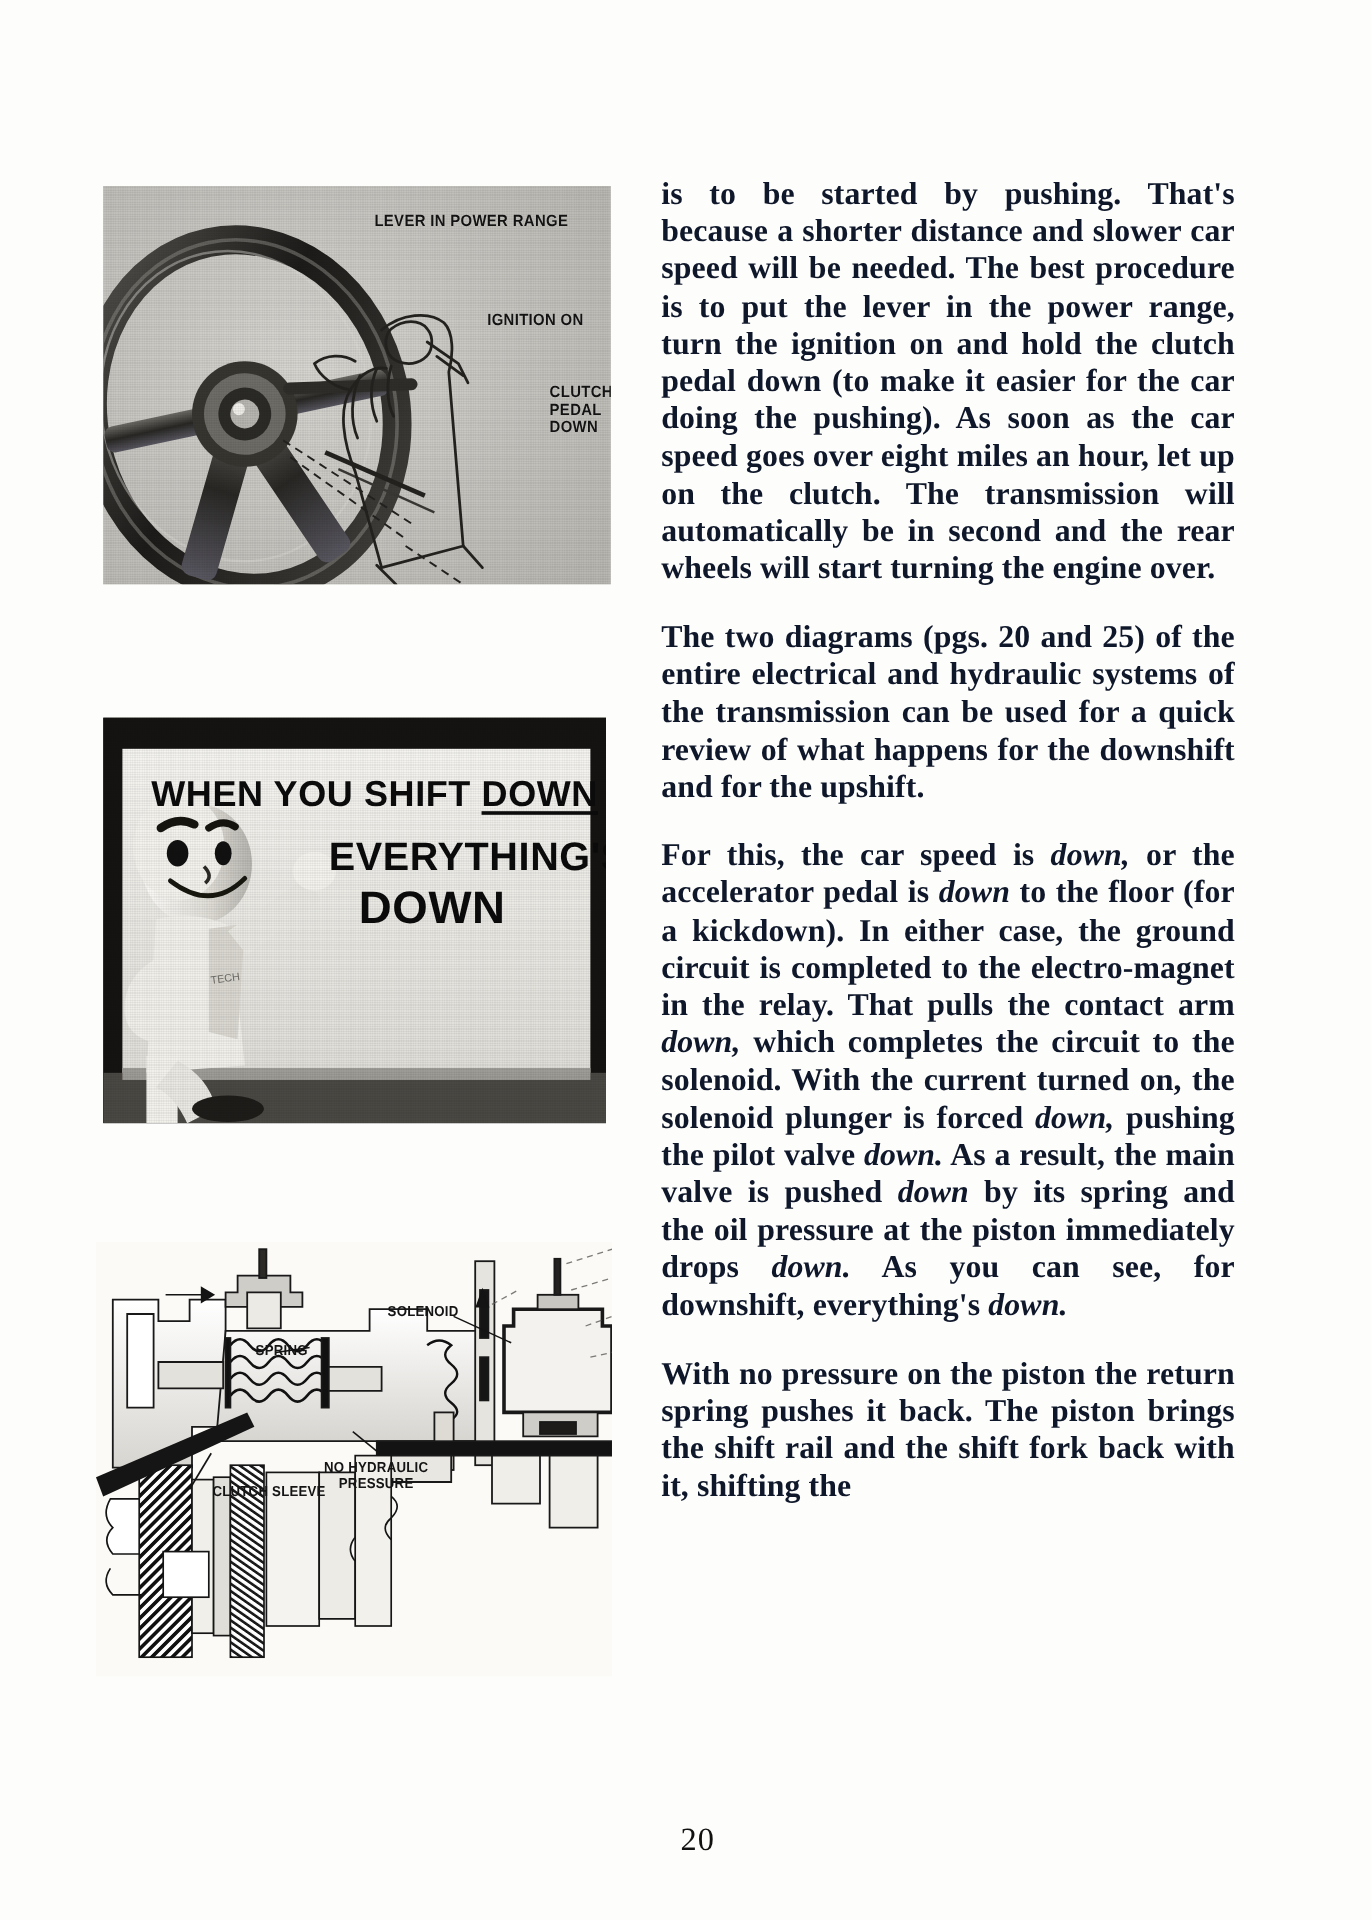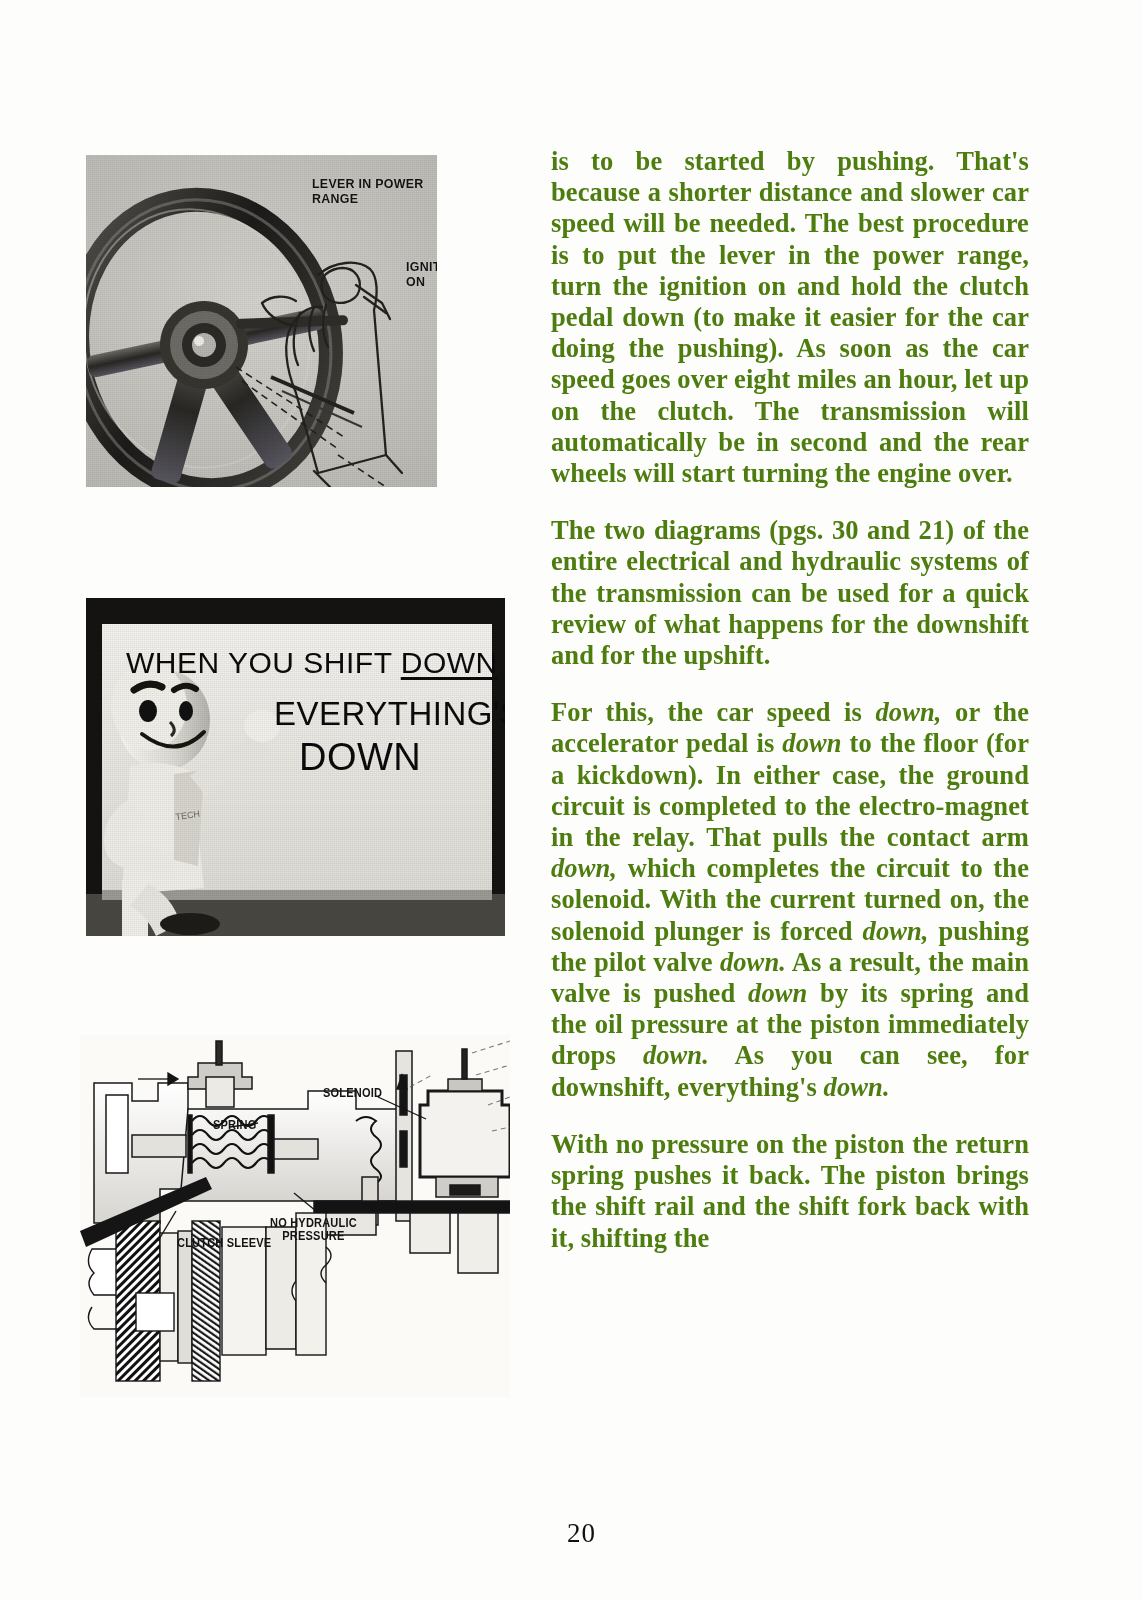--- a/index.html
+++ b/index.html
@@ -27,21 +27,21 @@
     left: 551px;
     top: 146px;
     width: 478px;
   }
   .body-par {
     font-family: "Liberation Serif", serif;
     font-size: 26.5px;
     line-height: 31.2px;
     text-align: justify;
     text-justify: inter-word;
-    color: #4d7c0f;
+    color: #0f172a;
     margin: 0 0 0 0;
     font-weight: 600;
     letter-spacing: 0.1px;
     -webkit-font-smoothing: none;
   }
   .body-par + .body-par { margin-top: 26px; }
   .body-par i, .body-par em {
     font-style: italic;
     font-weight: 700;
   }
@@ -71,21 +71,21 @@
     letter-spacing: 1px;
     padding-left: 20px;
   }
 
   
   .fig {
     position: absolute;
     overflow: hidden;
   }
   #fig-steering {
-    left: 86px; top: 155px; width: 351px; height: 332px;
+    left: 86px; top: 155px; width: 423px; height: 332px;
     background: #c9c7c2;
   }
   #fig-sign {
     left: 86px; top: 598px; width: 419px; height: 338px;
     background: #1a1a1a;
   }
   #fig-cutaway {
     left: 80px; top: 1035px; width: 430px; height: 362px;
     background: #fbfaf7;
   }
@@ -130,21 +130,21 @@
     transform-origin: left center;
   }
   #lbl-solenoid { left: 243px; top: 52px; }
   #lbl-spring  { left: 133px; top: 84px; }
   #lbl-nohyd   { left: 190px; top: 182px; text-align: center; }
   #lbl-sleeve  { left: 97px;  top: 202px; }
 
   .sign-text {
     position: absolute;
     font-family: "Liberation Sans", sans-serif;
-    font-weight: 400;
+    font-weight: 700;
     color: #0b0b0b;
     letter-spacing: 0.5px;
   }
   #sign-l1 { left: 40px; top: 48px; font-size: 30px; }
   #sign-l2 { left: 188px; top: 97px; font-size: 33px; }
   #sign-l3 { left: 213px; top: 138px; font-size: 38px; }
   .underline-word { text-decoration: underline; text-underline-offset: 4px; text-decoration-thickness: 3px; }
 </style>
 </head>
 <body>
@@ -386,21 +386,21 @@
       <div>PRESSURE</div>
     </div>
     <div class="diagram-label" id="lbl-sleeve">CLUTCH SLEEVE</div>
   </div>
 
   <div class="text-col">
 
     <p class="body-par">is to be started by pushing. That's because a shorter distance and slower car speed will be needed. The best procedure is to put the lever in the power range, turn the ignition on and hold the clutch pedal down (to make it easier for the car doing the pushing). As soon as the car speed goes over eight miles an hour, let up on the clutch. The transmission will automatically be in second and the rear wheels will start turning the engine over.</p>
 
 
-    <p class="body-par">The two diagrams (pgs. 30 and 21) of the entire electrical and hydraulic systems of the transmission can be used for a quick review of what happens for the downshift and for the upshift.</p>
+    <p class="body-par">The two diagrams (pgs. 20 and 25) of the entire electrical and hydraulic systems of the transmission can be used for a quick review of what happens for the downshift and for the upshift.</p>
 
 
     <p class="body-par" id="par-downshift"><span>For this, the car speed is </span><i>down,</i><span> or the accelerator pedal is </span><i>down</i><span> to the floor (for a kickdown). In either case, the ground circuit is completed to the electro-magnet in the relay. That pulls the contact arm </span><i>down,</i><span> which completes the circuit to the solenoid. With the current turned on, the solenoid plunger is forced </span><i>down,</i><span> pushing the pilot valve </span><i>down.</i><span> As a result, the main valve is pushed </span><i>down</i><span> by its spring and the oil pressure at the piston immediately drops </span><i>down.</i><span> As you can see, for downshift, everything's </span><i>down.</i></p>
 
     <p class="body-par">With no pressure on the piston the return spring pushes it back. The piston brings the shift rail and the shift fork back with it, shifting the</p>
   </div>
 
   <div class="page-num">20</div>
 
 </div>

